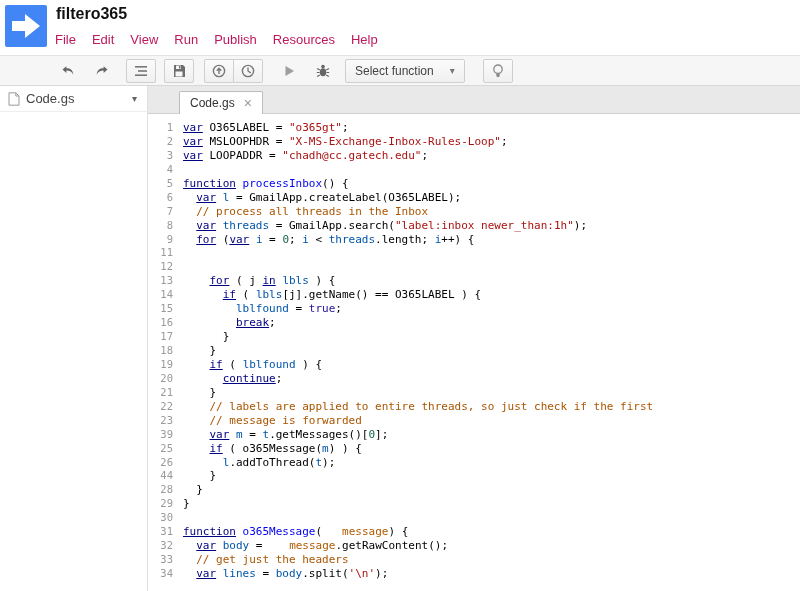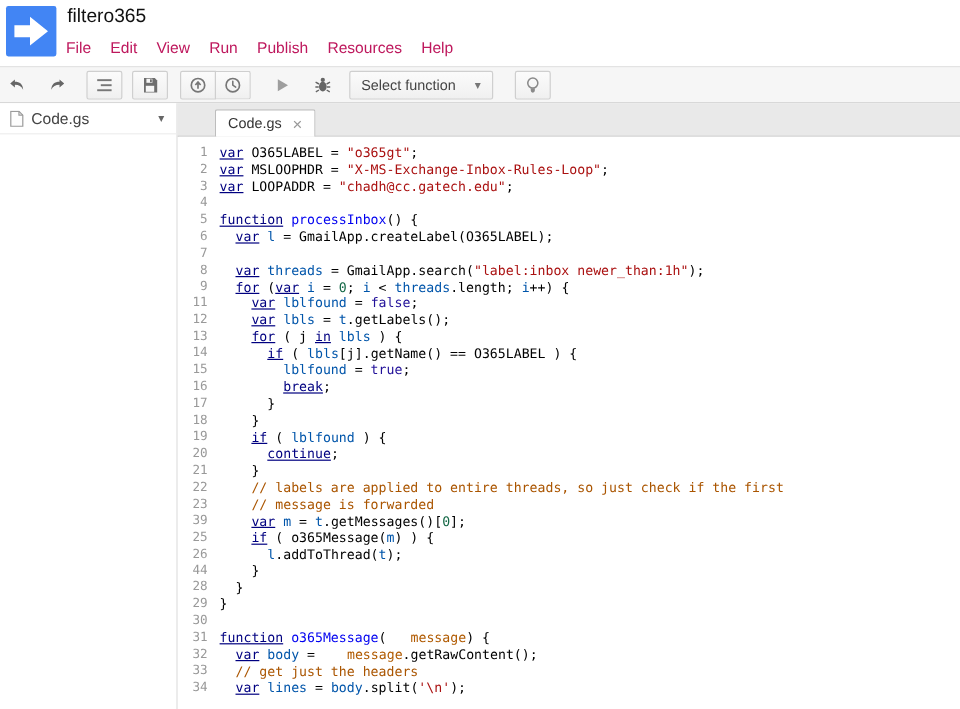--- a/index.html
+++ b/index.html
@@ -9,28 +9,28 @@
   }
   *{box-sizing:border-box;}
   html,body{margin:0;padding:0;}
   body{width:800px;height:591px;position:relative;overflow:hidden;background:#fff;
        font-family:"Liberation Sans",sans-serif;}
 
   
   .header{position:absolute;top:0;left:0;right:0;height:55px;background:#fff;}
   .logo{position:absolute;top:5px;left:5px;width:42px;height:42px;background:var(--c-logo-blue);
         border-radius:2px;display:flex;align-items:center;justify-content:center;}
-  .title{position:absolute;left:56px;top:5px;font-size:16px;font-weight:400;color:#111;margin:0;cursor:pointer;}
+  .title{position:absolute;left:56px;top:5px;font-size:16px;font-weight:700;color:#111;margin:0;cursor:pointer;}
   .menubar{position:absolute;left:47px;top:29px;display:flex;font-size:13px;color:#be185d;}
   .menu-item{padding:3px 8px;cursor:pointer;}
 
   
   .toolbar{position:absolute;top:55px;left:0;right:0;height:31px;background:#f6f6f6;
            border-top:1px solid #e3e3e3;border-bottom:1px solid #d8d8d8;
-           display:flex;align-items:center;}
+           display:flex;align-items:center;padding-left:54px;}
   .icon-btn{width:28px;height:22px;display:flex;align-items:center;justify-content:center;cursor:pointer;}
   .btn{height:24px;border:1px solid #cfcfcf;border-radius:2px;
        background:linear-gradient(#fbfbfb,#f0f0f0);display:flex;align-items:center;
        justify-content:center;padding:0 6px;cursor:pointer;}
   .btn-group{display:flex;}
   .btn-group .btn{border-radius:0;}
   .btn-group .btn:first-child{border-radius:2px 0 0 2px;}
   .btn-group .btn:last-child{border-radius:0 2px 2px 0;border-left:none;}
   .select-btn{padding:0 9px;font-size:12px;color:#444;}
   .select-btn .chev{margin-left:16px;color:#777;font-size:10px;}
@@ -176,25 +176,25 @@
 </div>
 
 <div class="editor">
   <div id="code-lines">
       <div class="code-line"><span class="ln">1</span><span class="code-text"><span class="tok-k">var</span><span class="tok-p"> O365LABEL = </span><span class="tok-s">"o365gt"</span><span class="tok-p">;</span></span></div>
       <div class="code-line"><span class="ln">2</span><span class="code-text"><span class="tok-k">var</span><span class="tok-p"> MSLOOPHDR = </span><span class="tok-s">"X-MS-Exchange-Inbox-Rules-Loop"</span><span class="tok-p">;</span></span></div>
       <div class="code-line"><span class="ln">3</span><span class="code-text"><span class="tok-k">var</span><span class="tok-p"> LOOPADDR = </span><span class="tok-s">"chadh@cc.gatech.edu"</span><span class="tok-p">;</span></span></div>
       <div class="code-line"><span class="ln">4</span><span class="code-text"></span></div>
       <div class="code-line"><span class="ln">5</span><span class="code-text"><span class="tok-k">function</span><span class="tok-p"> </span><span class="tok-d">processInbox</span><span class="tok-p">() {</span></span></div>
       <div class="code-line"><span class="ln">6</span><span class="code-text"><span class="tok-p">  </span><span class="tok-k">var</span><span class="tok-p"> </span><span class="tok-l">l</span><span class="tok-p"> = GmailApp.createLabel(O365LABEL);</span></span></div>
-      <div class="code-line"><span class="ln">7</span><span class="code-text"><span class="tok-p">  </span></span></div>
+      <div class="code-line"><span class="ln">7</span><span class="code-text"><span class="tok-p">  </span><span class="tok-c">// process all threads in the Inbox</span></span></div>
       <div class="code-line"><span class="ln">8</span><span class="code-text"><span class="tok-p">  </span><span class="tok-k">var</span><span class="tok-p"> </span><span class="tok-l">threads</span><span class="tok-p"> = GmailApp.search(</span><span class="tok-s">"label:inbox newer_than:1h"</span><span class="tok-p">);</span></span></div>
       <div class="code-line"><span class="ln">9</span><span class="code-text"><span class="tok-p">  </span><span class="tok-k">for</span><span class="tok-p"> (</span><span class="tok-k">var</span><span class="tok-p"> </span><span class="tok-l">i</span><span class="tok-p"> = </span><span class="tok-n">0</span><span class="tok-p">; </span><span class="tok-l">i</span><span class="tok-p"> &lt; </span><span class="tok-l">threads</span><span class="tok-p">.length; </span><span class="tok-l">i</span><span class="tok-p">++) {</span></span></div>
-      <div class="code-line"><span class="ln">11</span><span class="code-text"><span class="tok-p">    </span><span class="tok-k">var</span><span class="tok-p"> </span><span class="tok-l">lblfound</span><span class="tok-p"> = </span><span class="tok-a">false</span><span class="tok-p">;</span></span></div>
-      <div class="code-line"><span class="ln">12</span><span class="code-text"><span class="tok-p">    </span><span class="tok-k">var</span><span class="tok-p"> </span><span class="tok-l">lbls</span><span class="tok-p"> = </span><span class="tok-l">t</span><span class="tok-p">.getLabels();</span></span></div>
+      <div class="code-line"><span class="ln">11</span></div>
+      <div class="code-line"><span class="ln">12</span></div>
       <div class="code-line"><span class="ln">13</span><span class="code-text"><span class="tok-p">    </span><span class="tok-k">for</span><span class="tok-p"> ( j </span><span class="tok-k">in</span><span class="tok-p"> </span><span class="tok-l">lbls</span><span class="tok-p"> ) {</span></span></div>
       <div class="code-line"><span class="ln">14</span><span class="code-text"><span class="tok-p">      </span><span class="tok-k">if</span><span class="tok-p"> ( </span><span class="tok-l">lbls</span><span class="tok-p">[j].getName() == O365LABEL ) {</span></span></div>
       <div class="code-line"><span class="ln">15</span><span class="code-text"><span class="tok-p">        </span><span class="tok-l">lblfound</span><span class="tok-p"> = </span><span class="tok-a">true</span><span class="tok-p">;</span></span></div>
       <div class="code-line"><span class="ln">16</span><span class="code-text"><span class="tok-p">        </span><span class="tok-k">break</span><span class="tok-p">;</span></span></div>
       <div class="code-line"><span class="ln">17</span><span class="code-text"><span class="tok-p">      }</span></span></div>
       <div class="code-line"><span class="ln">18</span><span class="code-text"><span class="tok-p">    }</span></span></div>
       <div class="code-line"><span class="ln">19</span><span class="code-text"><span class="tok-p">    </span><span class="tok-k">if</span><span class="tok-p"> ( </span><span class="tok-l">lblfound</span><span class="tok-p"> ) {</span></span></div>
       <div class="code-line"><span class="ln">20</span><span class="code-text"><span class="tok-p">      </span><span class="tok-k">continue</span><span class="tok-p">;</span></span></div>
       <div class="code-line"><span class="ln">21</span><span class="code-text"><span class="tok-p">    }</span></span></div>
       <div class="code-line"><span class="ln">22</span><span class="code-text"><span class="tok-p">    </span><span class="tok-c">// labels are applied to entire threads, so just check if the first</span></span></div>

